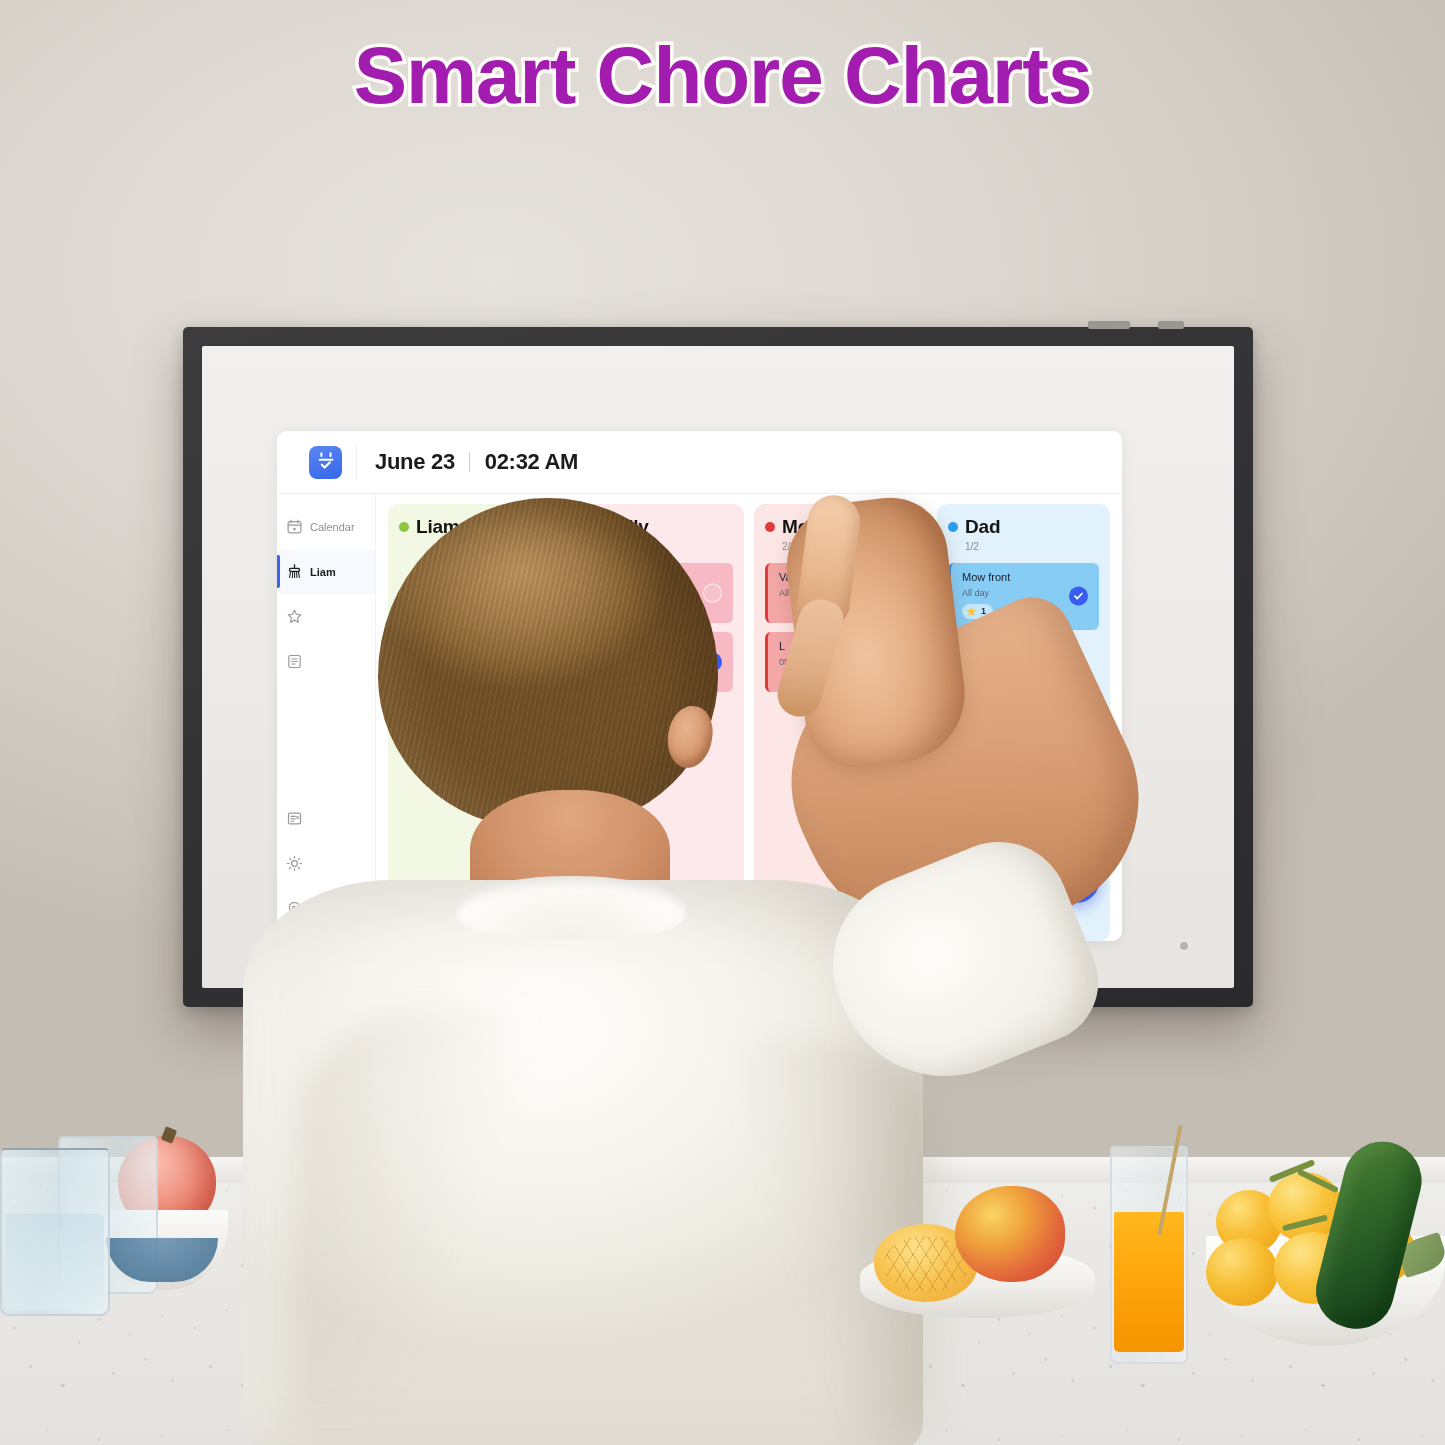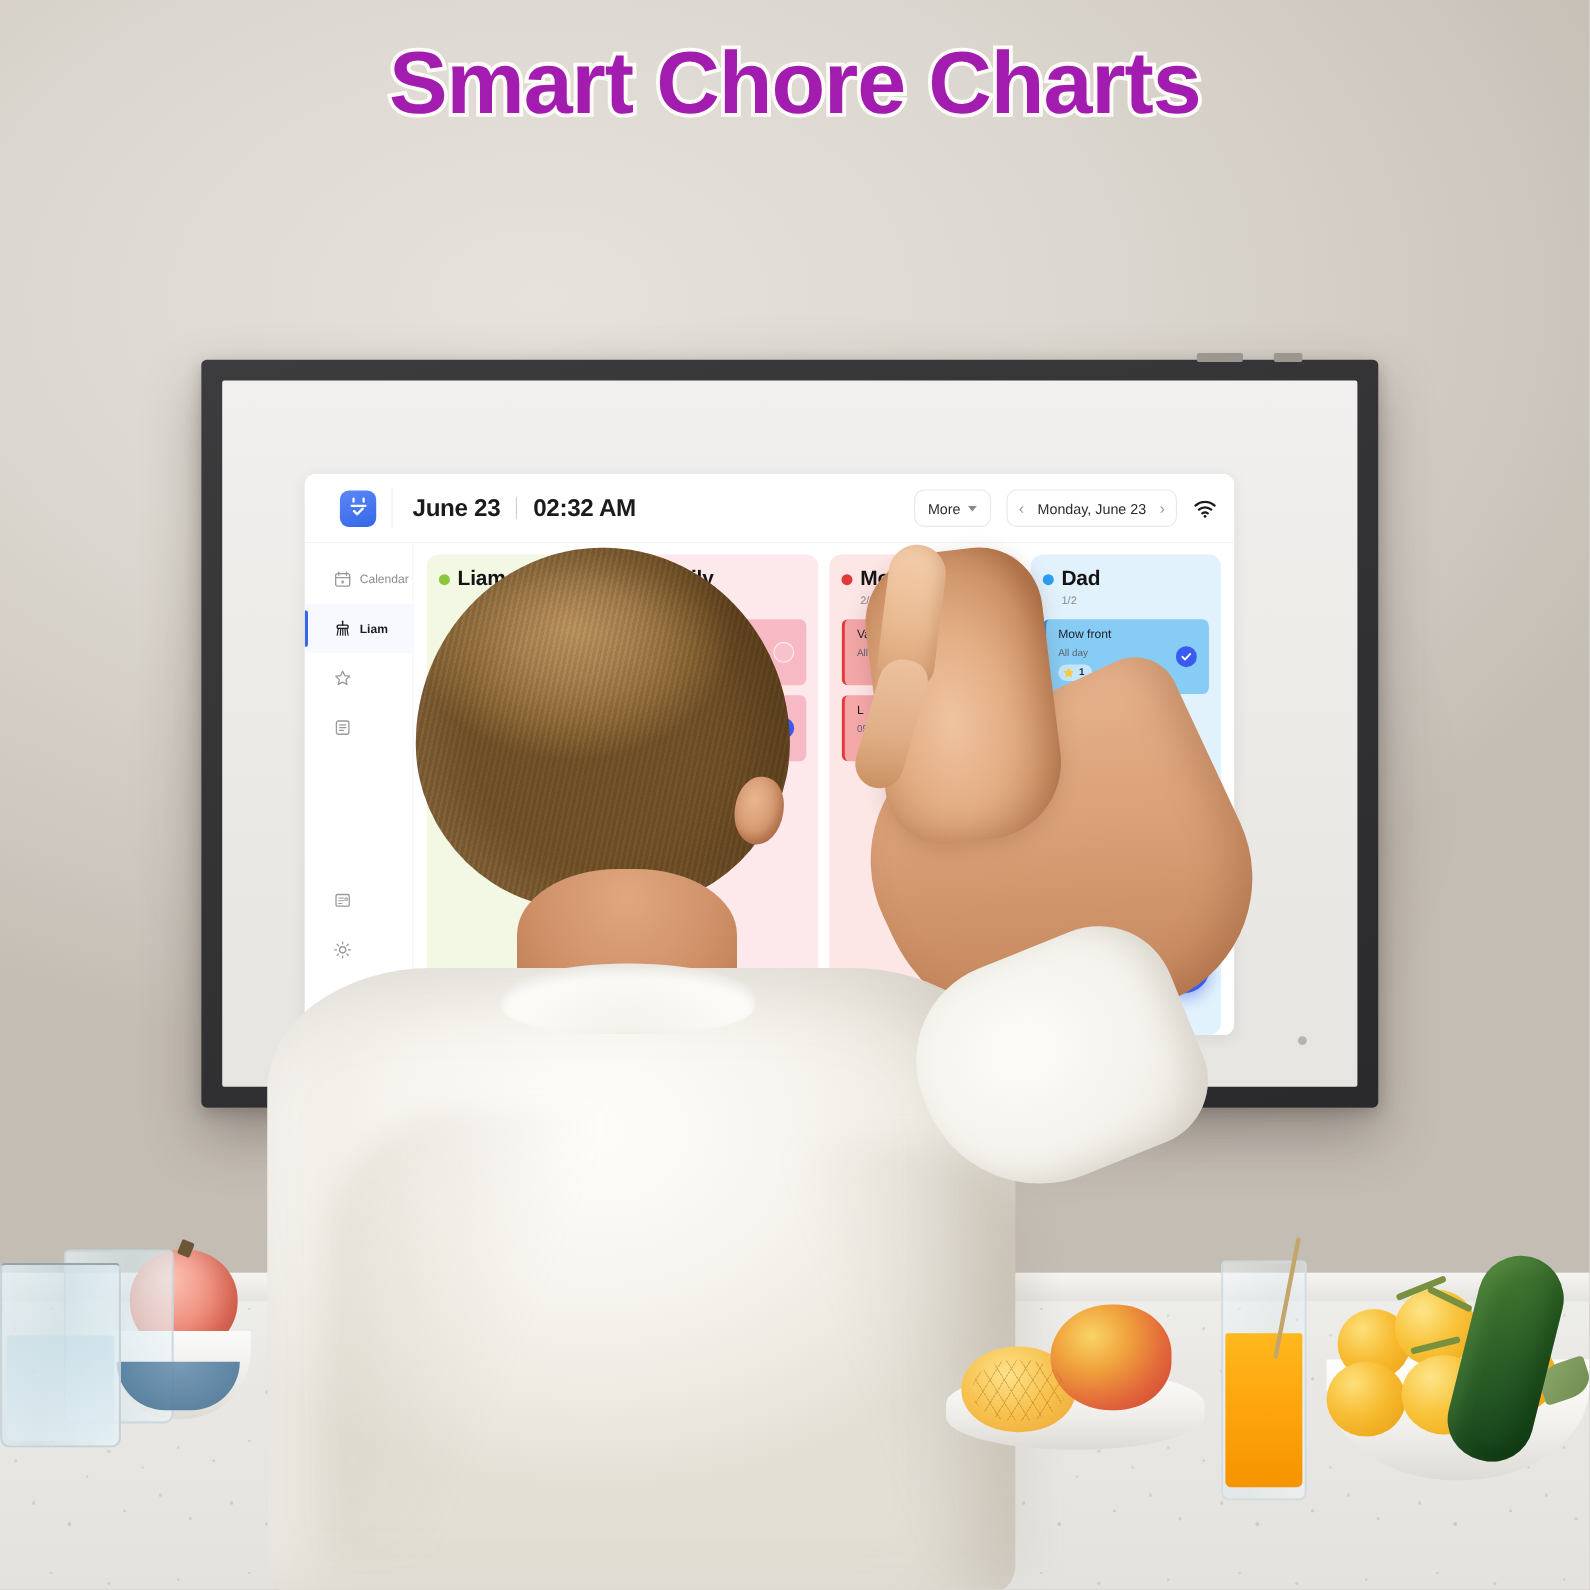--- a/index.html
+++ b/index.html
@@ -88,21 +88,21 @@
     border-radius:10px;
     overflow:hidden;
     box-shadow:0 2px 14px rgba(0,0,0,.07);
     display:flex; flex-direction:column;
   }
 
   
   .app-header {
     height:63px; flex:0 0 63px;
     display:flex; align-items:center;
-    padding:0 16px 0 14px;
+    padding:0 34px 0 14px;
     background:#fff;
     border-bottom:1px solid #f0f0f0;
   }
   .logo {
     width:33px; height:33px; flex:0 0 33px; border-radius:8px;
     background:linear-gradient(160deg,#5b86f5 0%,#3568e8 100%);
     display:flex; align-items:center; justify-content:center;
     margin-right:14px; margin-left:18px;
   }
   .logo svg { width:22px; height:22px; }
@@ -129,21 +129,21 @@
   
   .app-body { flex:1; display:flex; min-height:0; }
   .sidebar {
     width:99px; flex:0 0 99px; background:#fff;
     border-right:1px solid #f2f2f2;
     padding-top:10px;
     display:flex; flex-direction:column;
   }
   .nav-item {
     height:45px; display:flex; align-items:center; gap:7px;
-    padding-left:25px; position:relative;
+    padding-left:8px; position:relative;
     font-size:11px; color:#8d8d8d;
   }
   .nav-item.active { background:#f7f9ff; color:#1b1b1b; font-weight:bold; }
   .nav-item.active:before {
     content:""; position:absolute; left:0; top:6px; bottom:6px; width:3px;
     background:#3568e8; border-radius:0 2px 2px 0;
   }
   .nav-ico { width:18px; height:18px; flex:0 0 18px; display:flex; align-items:center; justify-content:center; }
   .nav-ico svg { width:17px; height:17px; }
   .nav-spacer { flex:1; }
@@ -418,39 +418,20 @@
               <path d="M7.5 15l3 3 5.5-5.5" stroke="#ffffff" stroke-width="2.4" stroke-linecap="round" stroke-linejoin="round"></path>
             </svg>
           </div>
           <div class="hdr-divider"></div>
           <div>
             <span class="hdr-date">June 23</span>
             <span class="hdr-sep"></span>
             <span class="hdr-time">02:32 AM</span>
           </div>
 
-          <div class="hdr-right">
-            <div class="btn-more">
-              <span>More</span>
-              <span class="chev-d"></span>
-            </div>
-            <div class="date-nav">
-              <span class="nav-arrow">‹</span>
-              <span>Monday, June 23</span>
-              <span class="nav-arrow">›</span>
-            </div>
-            <div class="wifi">
-              <svg viewBox="0 0 24 18" fill="none">
-                <path d="M2 5.2C5 2.6 8.4 1.3 12 1.3s7 1.3 10 3.9" stroke="#1b1b1b" stroke-width="2.3" stroke-linecap="round"></path>
-                <path d="M5.6 9.3C7.5 7.7 9.7 6.9 12 6.9s4.5.8 6.4 2.4" stroke="#1b1b1b" stroke-width="2.3" stroke-linecap="round"></path>
-                <path d="M9.1 13.3c.9-.7 1.9-1.1 2.9-1.1s2 .4 2.9 1.1" stroke="#1b1b1b" stroke-width="2.3" stroke-linecap="round"></path>
-                <circle cx="12" cy="16.4" r="1.5" fill="#1b1b1b"></circle>
-              </svg>
-            </div>
-          </div>
         </div>
 
         <div class="app-body">
 
           <div class="sidebar">
             <div class="nav-item">
               <span class="nav-ico">
                 <svg viewBox="0 0 24 24" fill="none">
                   <rect x="3" y="5" width="18" height="16" rx="2.5" stroke="#9a9a9a" stroke-width="1.7"></rect>
                   <path d="M7 3v4M17 3v4M3 10h18" stroke="#9a9a9a" stroke-width="1.7" stroke-linecap="round"></path>

